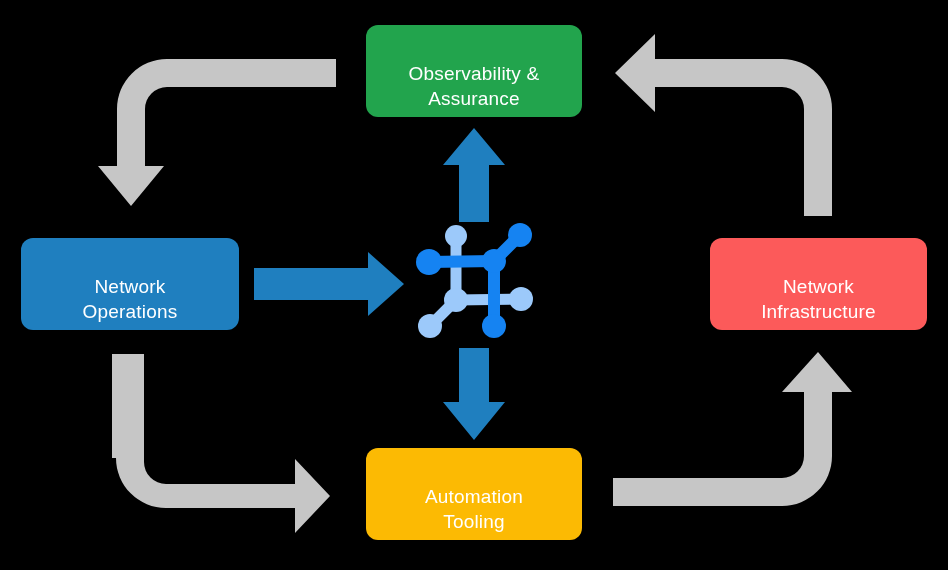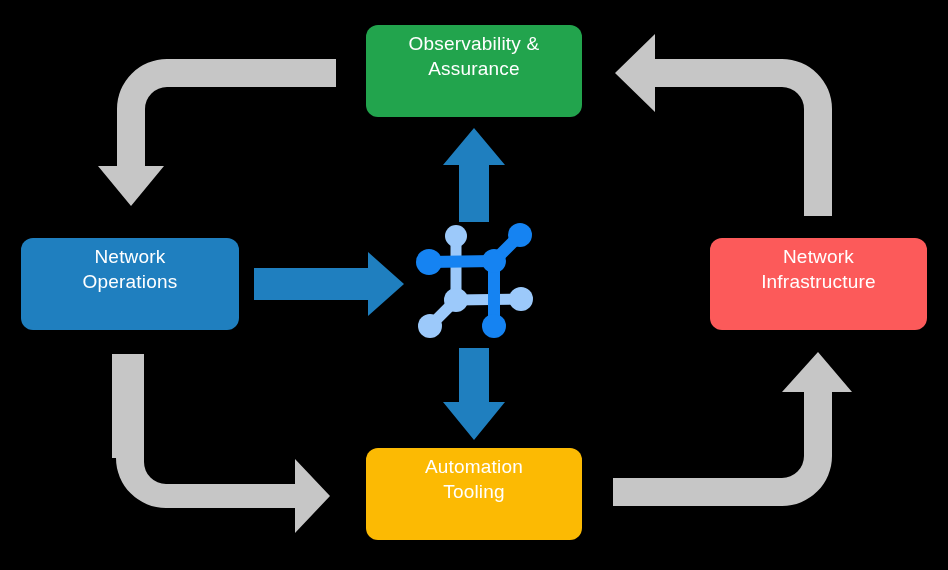--- a/index.html
+++ b/index.html
@@ -23,21 +23,21 @@
     position: absolute;
     left: 0;
     top: 0;
     width: 948px;
     height: 570px;
   }
   .node-box {
     position: absolute;
     border-radius: 12px;
     display: flex;
-    align-items: flex-start;
+    align-items: flex-end;
     justify-content: center;
     text-align: center;
     color: #ffffff;
     font-size: 19px;
     line-height: 1.32;
     font-weight: 400;
     letter-spacing: 0.2px;
     box-sizing: border-box;
     padding: 6px 10px;
   }

